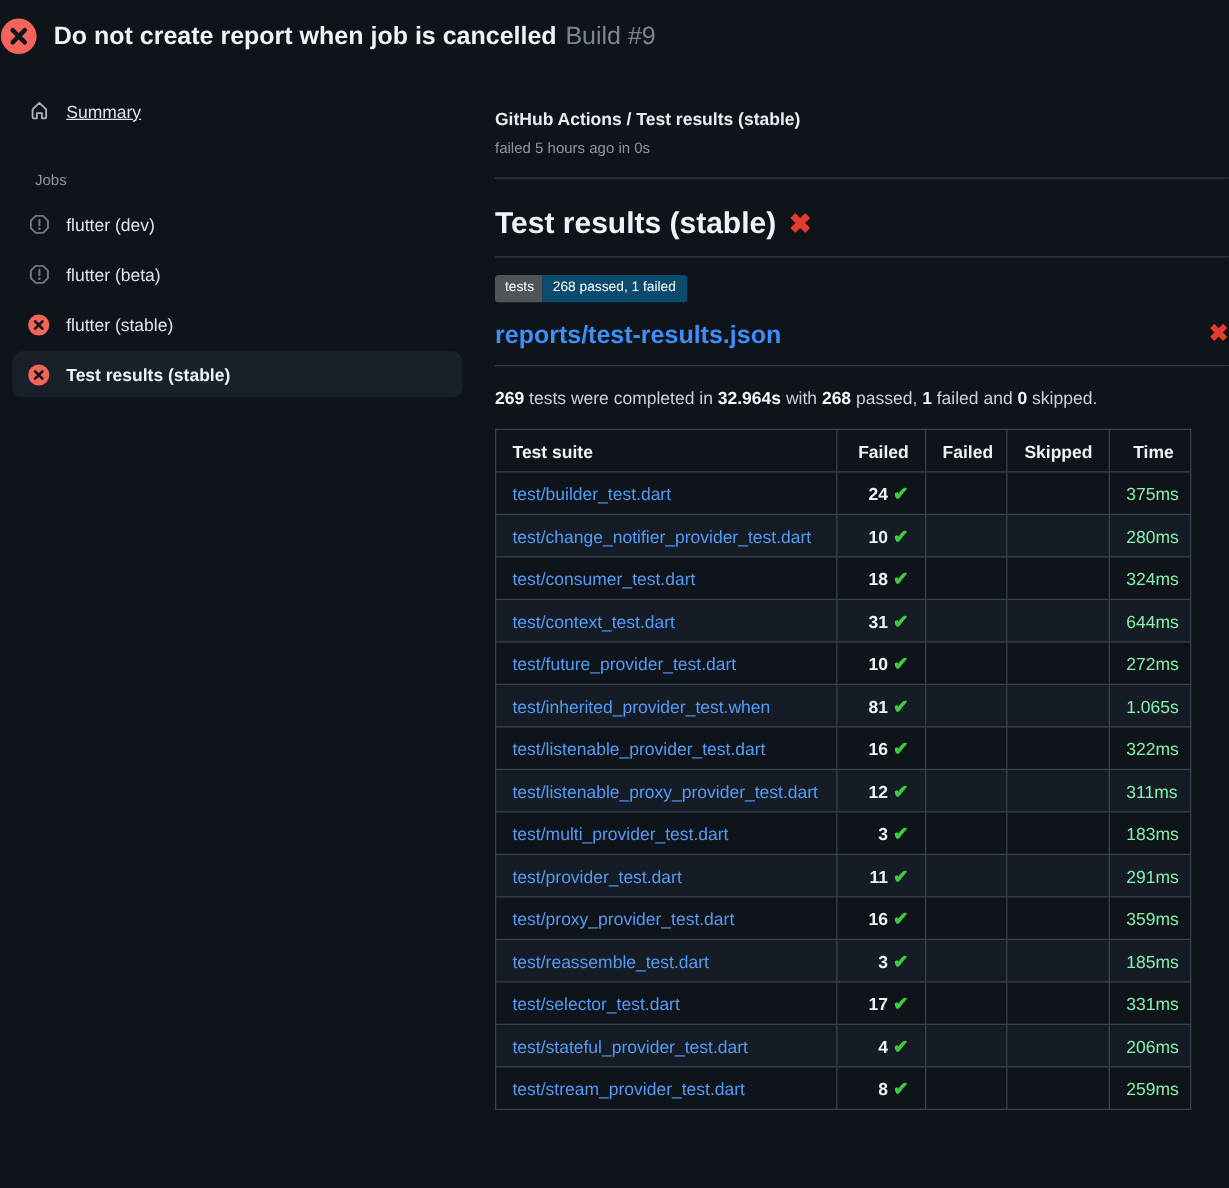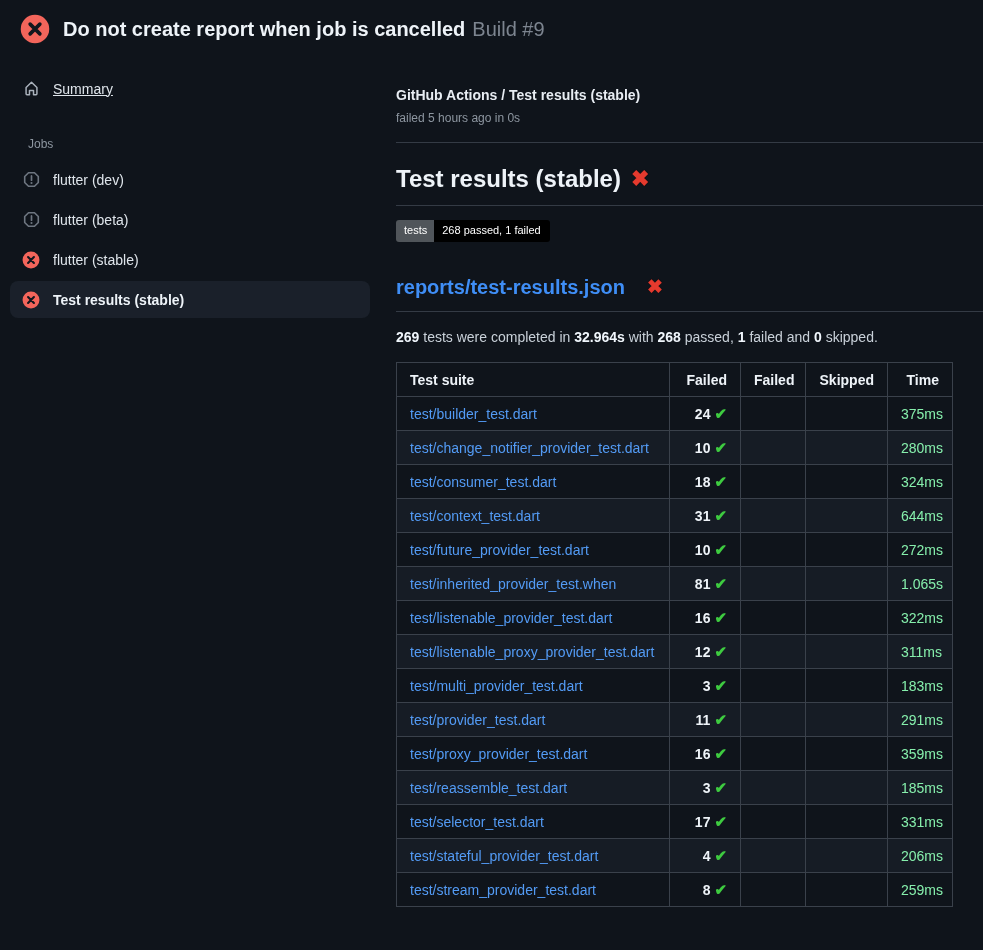--- a/index.html
+++ b/index.html
@@ -8,21 +8,21 @@
     background:#0f141b;
     font-family:"Liberation Sans", sans-serif;
     color:#e8edf3;
     position:relative;
     overflow:hidden;
   }
 
   
   .topbar {
     position:absolute; top:0; left:0; right:0; height:58px;
-    display:flex; align-items:center; padding-left:20px;
+    display:flex; align-items:center; 
   }
   .topbar .status-ico { width:30px; height:30px; flex:0 0 auto; }
   .topbar h1 {
     margin-left:13px; font-size:20px; font-weight:bold; color:#eef3f8;
     white-space:nowrap;
   }
   .topbar .build { font-weight:normal; color:#7d8590; margin-left:7px; }
 
   
   .sidebar { position:absolute; top:70px; left:0; width:380px; }
@@ -50,26 +50,26 @@
   }
   .cross { color:#e53a2e; font-weight:bold; text-shadow:0 0 1px #200a08; }
   .cross.big { font-size:22px; }
   .cross.mid { font-size:19px; }
 
   .badge {
     display:inline-flex; margin-top:14px; font-size:11px; line-height:13px;
     border-radius:3px; overflow:hidden; color:#fff;
   }
   .badge-label { background:#50555a; padding:4px 7px 5px 8px;text-align:center; }
-  .badge-value { background:#000000; padding:4px 9px 5px 8px; }
+  .badge-value { background:#0c4a6e; padding:4px 9px 5px 8px; }
 
   h3.report-heading {
-    margin-top:33px; font-size:20px; line-height:24px; font-weight:bold;
+    margin-top:14px; font-size:20px; line-height:24px; font-weight:bold;
     padding-bottom:12px; border-bottom:1px solid #343b45;
-    display:flex; align-items:center; gap:22px;
+    display:flex; align-items:center; gap:22px;justify-content:space-between;
   }
   .report-link { color:#3f8ef6; text-decoration:none; cursor:pointer; }
 
   .summary-line { margin-top:17px; font-size:14px; color:#c9d1d9; }
   .summary-line b { color:#f0f6fc; }
 
   
   table.results {
     margin-top:17px; border-collapse:collapse; table-layout:fixed; width:556px;
     font-size:14px;

